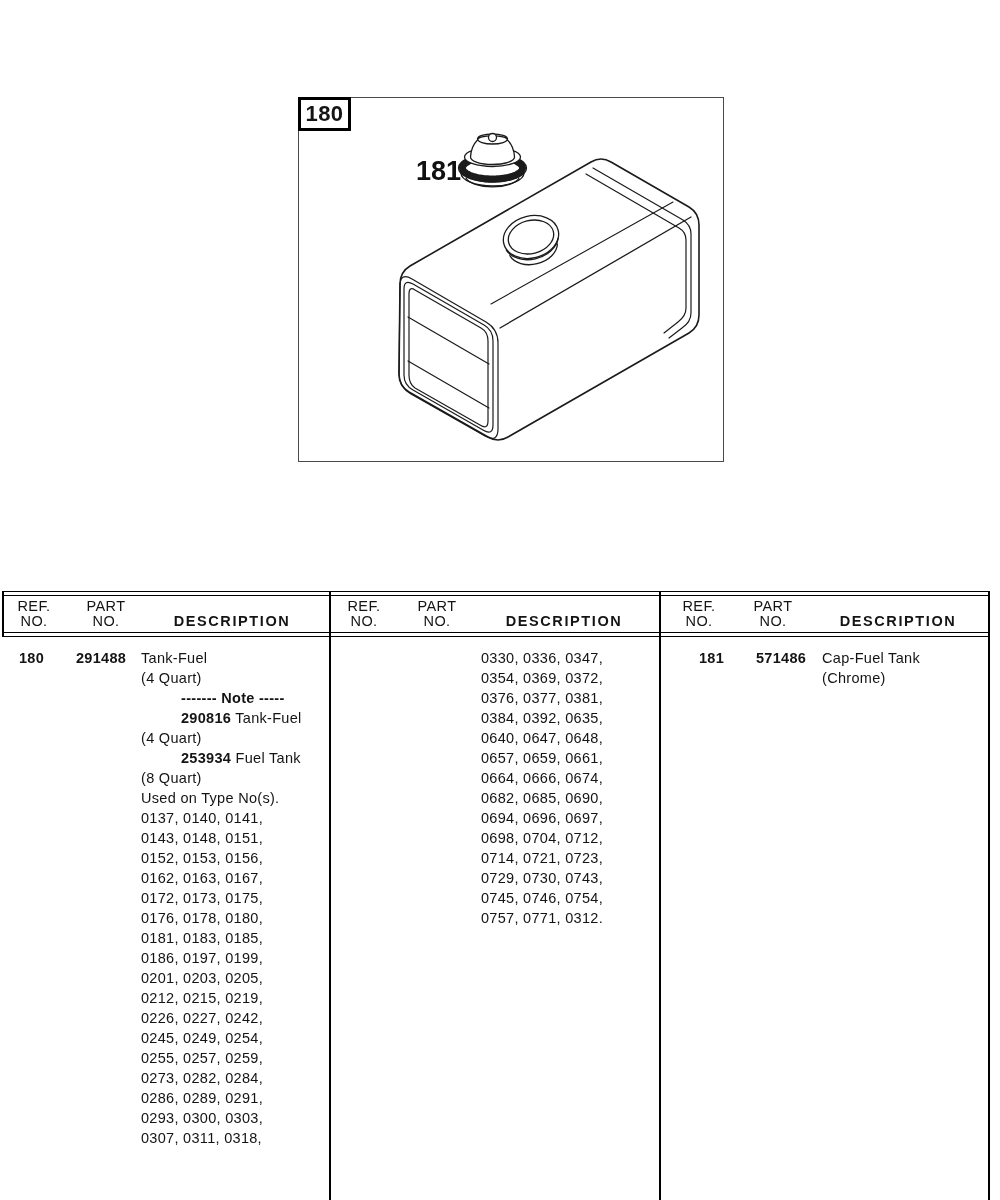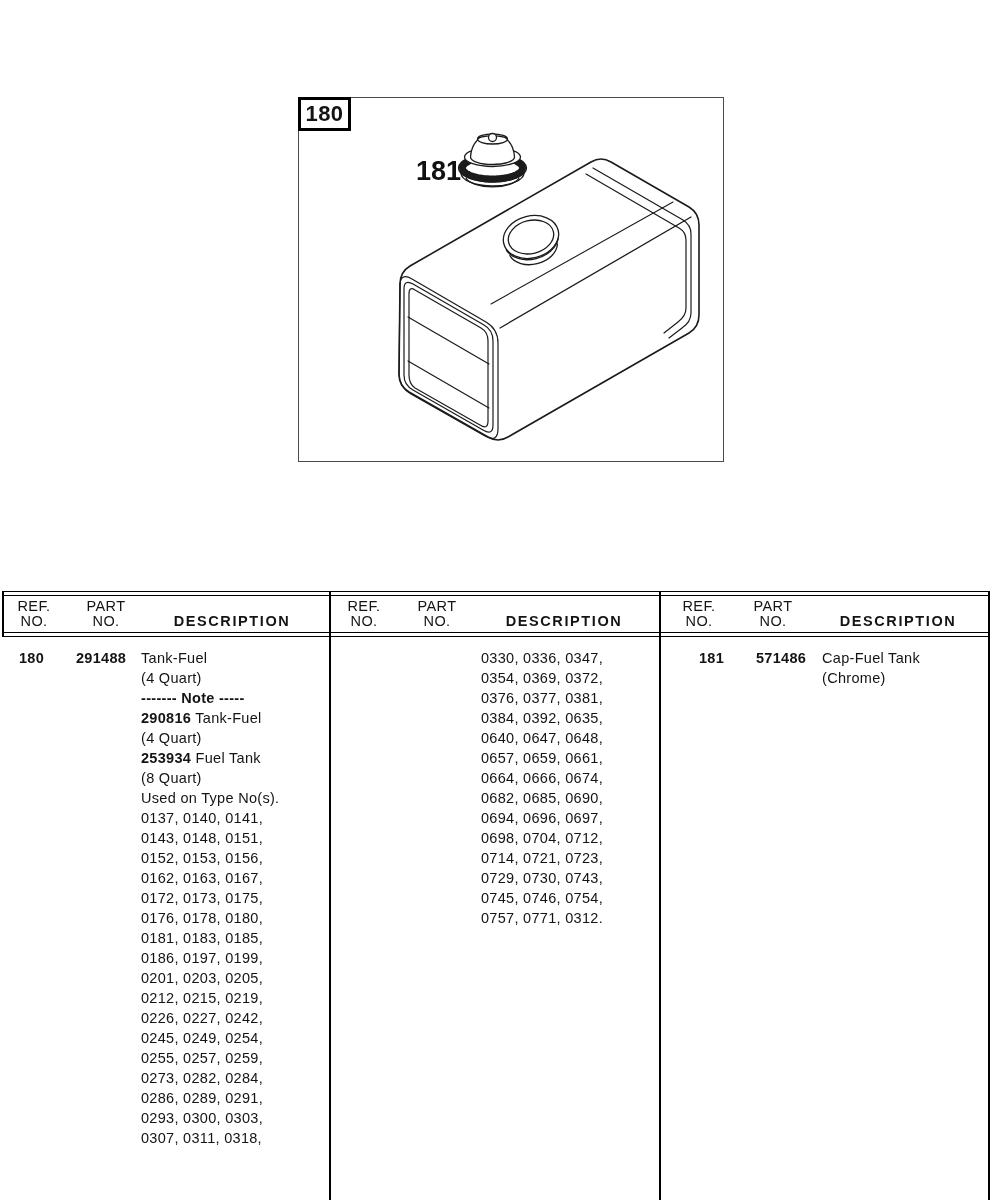--- a/index.html
+++ b/index.html
@@ -28,21 +28,21 @@
   #vl-right{left:986px;top:0;height:609px;}
 
   .hcell{position:absolute;transform:translateX(-50%);font-size:14.5px;line-height:15px;
          white-space:nowrap;letter-spacing:0.4px;}
   .hdesc{letter-spacing:1.6px;font-weight:bold;}
 
   .cell{position:absolute;top:57px;font-size:14.5px;line-height:20px;
         white-space:nowrap;letter-spacing:0.3px;}
   .refcell,.partcell{font-weight:bold;}
   .desc-line{height:20px;}
-  .desc-line .b{font-weight:bold;}
+  .desc-line .b{font-weight:bold;margin-left:40px;}
 </style>
 </head>
 <body>
 
 <div id="page">
 
   <div id="figure-frame">
 
     <svg id="figure-svg" width="424" height="363" viewBox="0 0 424 363">
       <g stroke="#1b1b1b" fill="none" stroke-linecap="round" stroke-linejoin="round">

